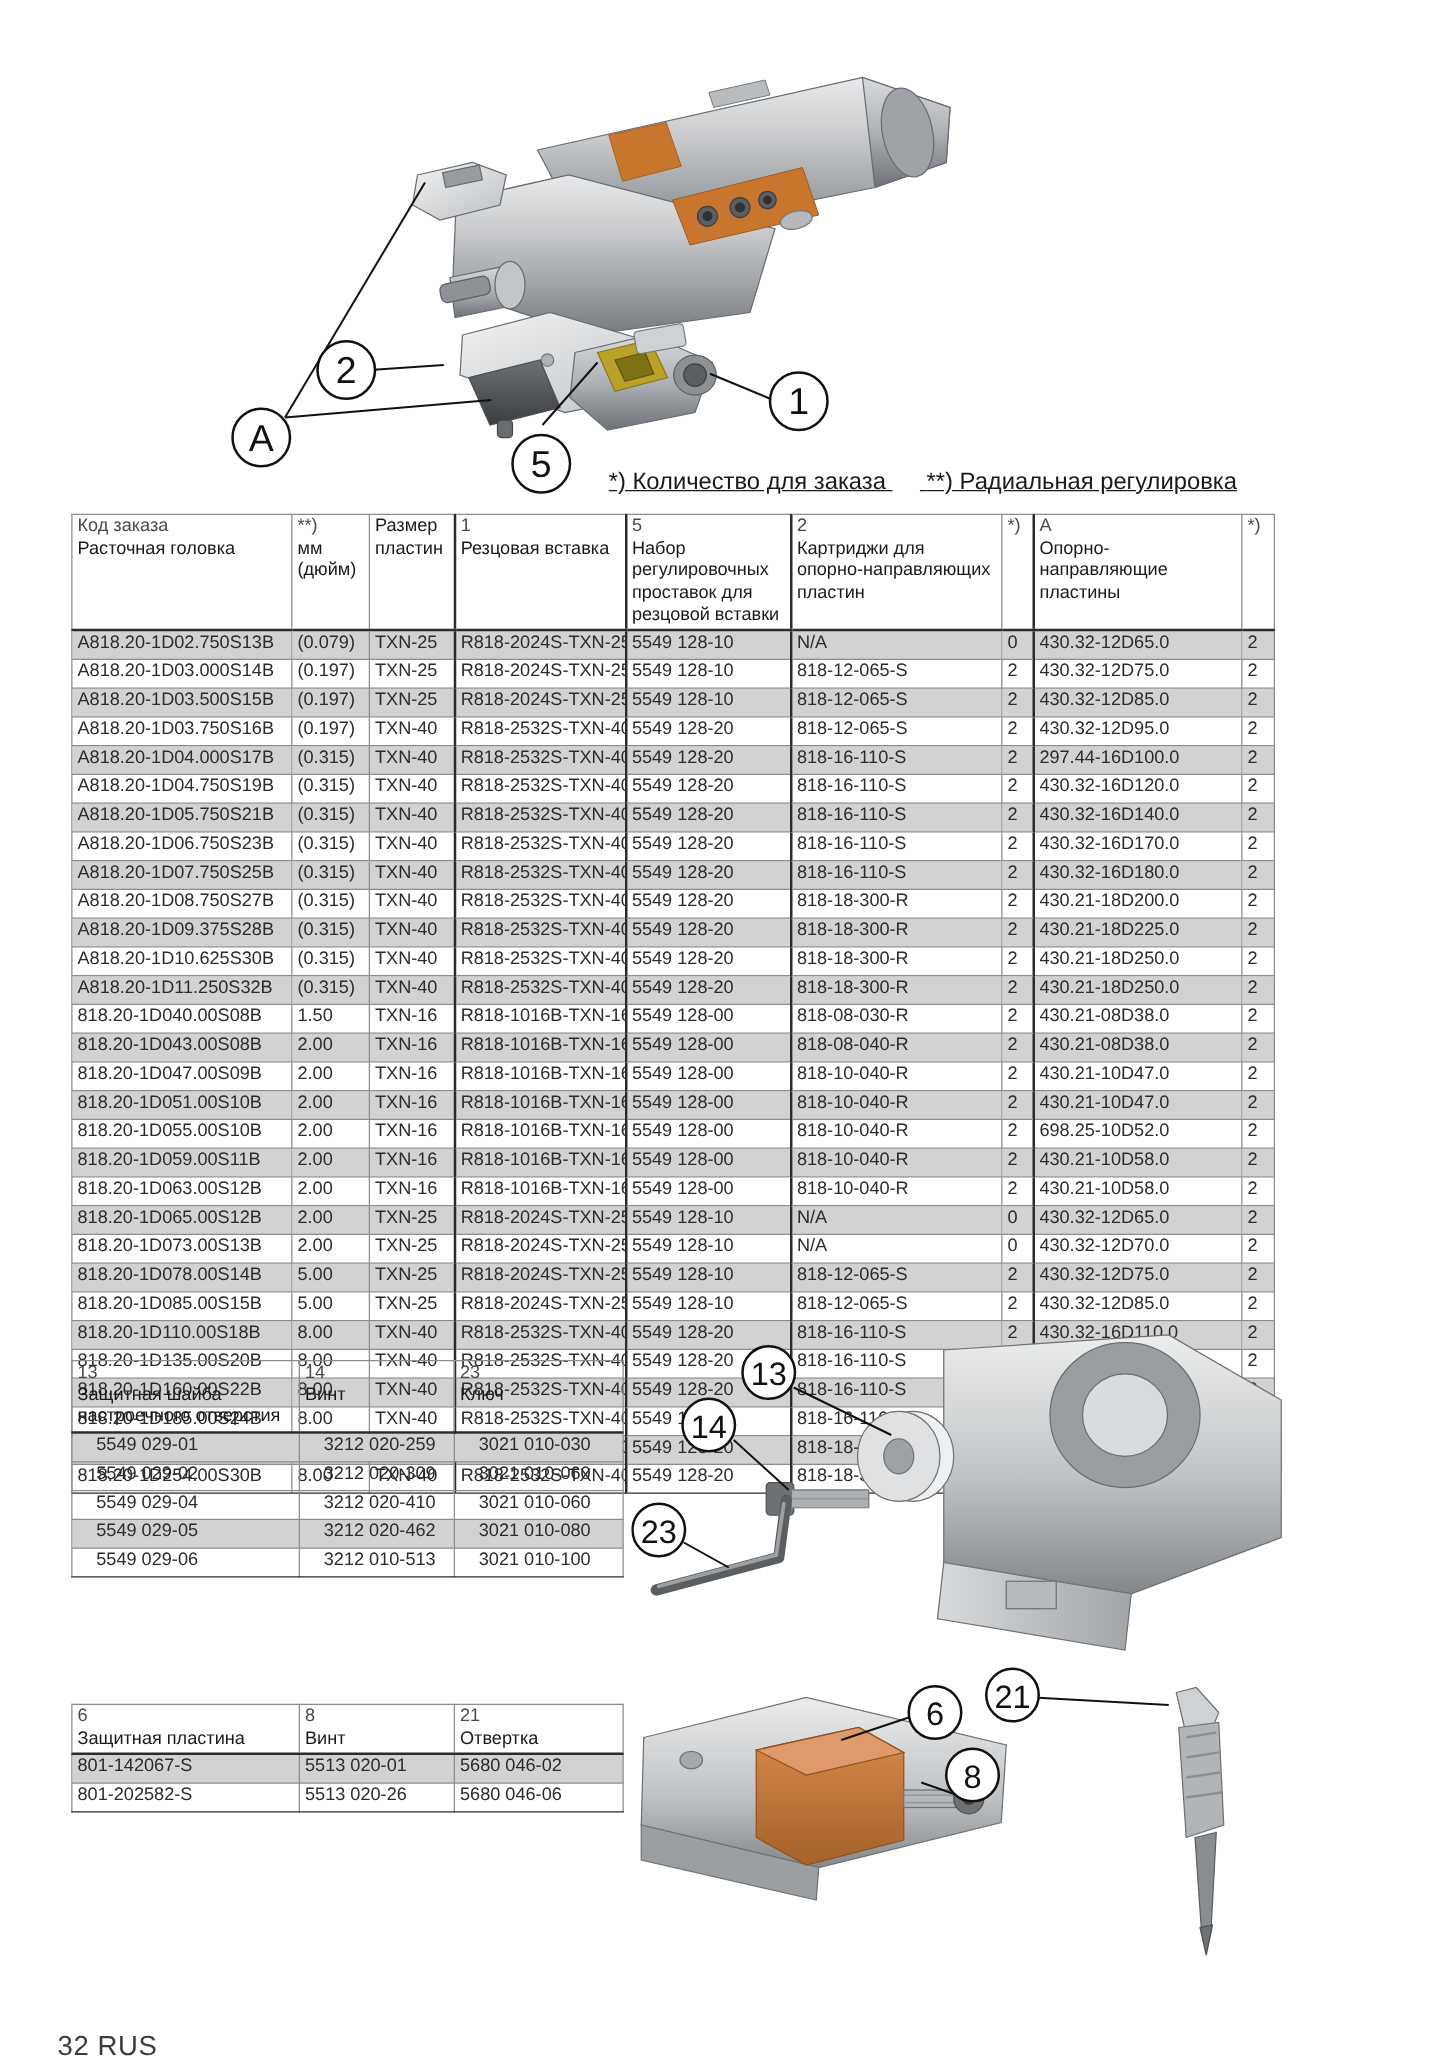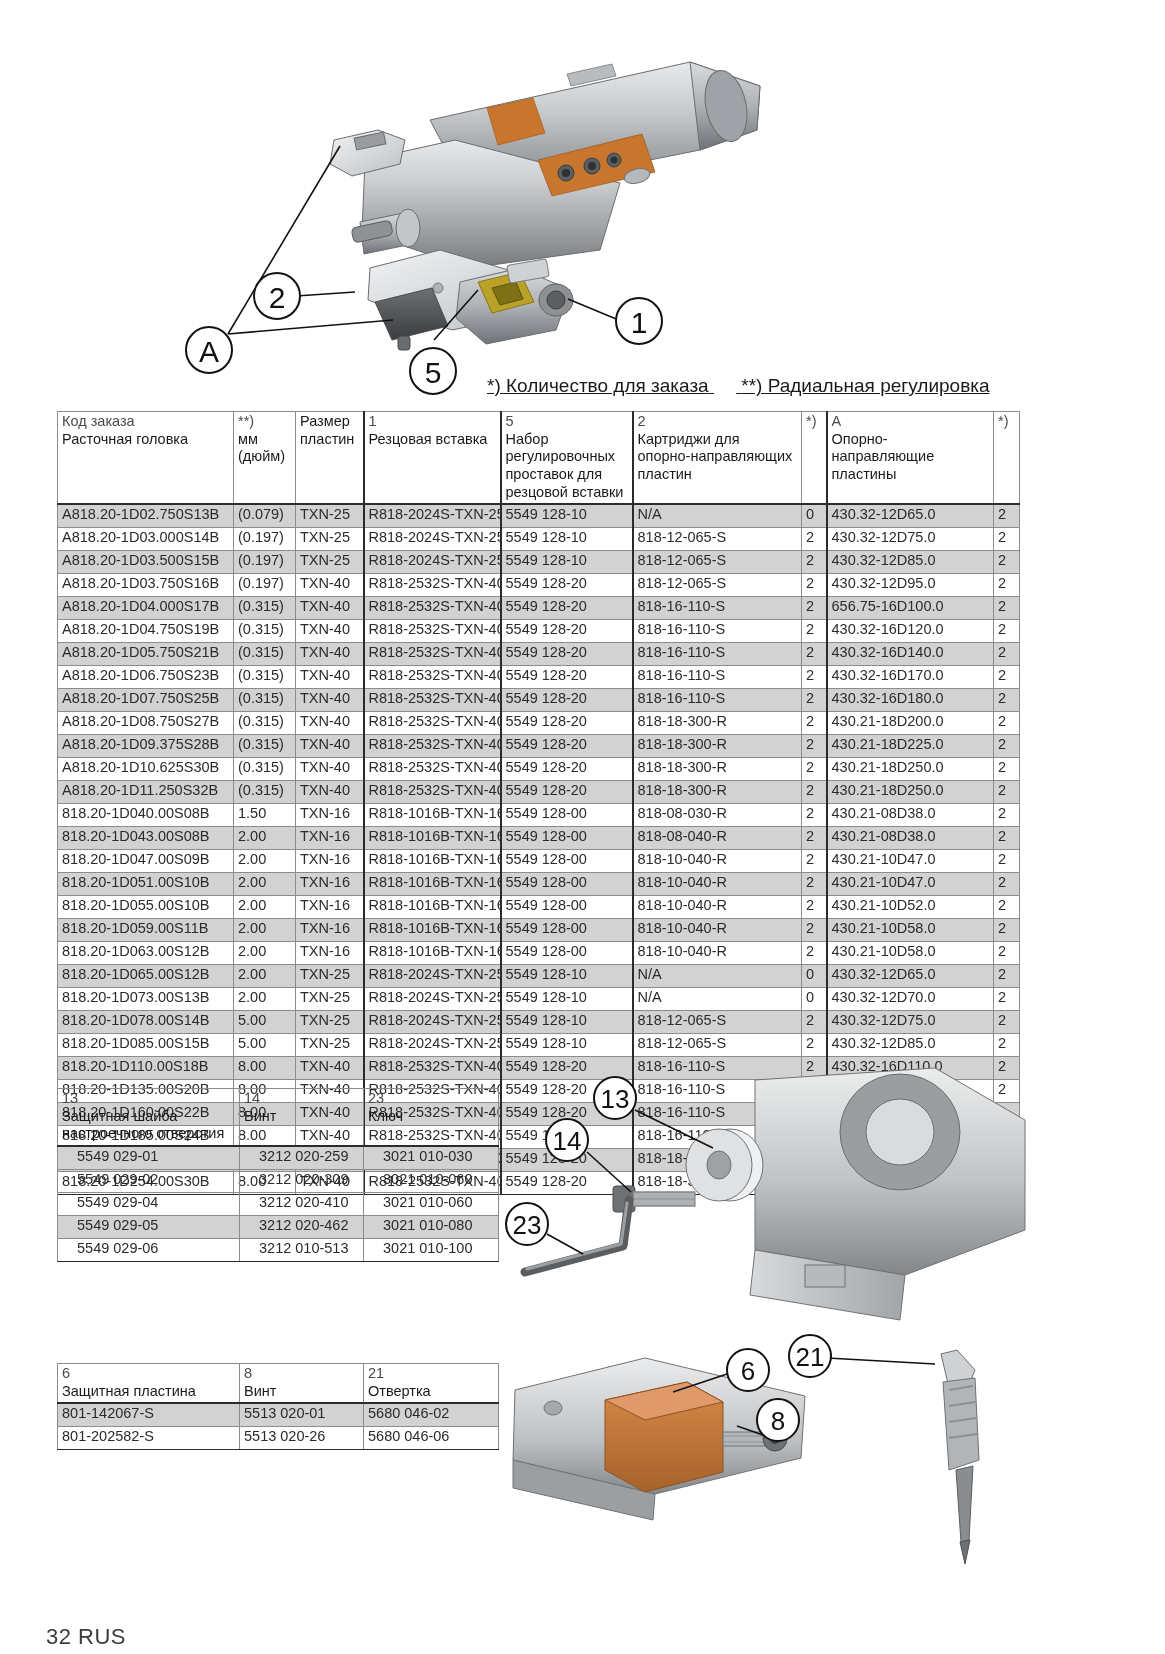--- a/index.html
+++ b/index.html
@@ -330,21 +330,21 @@
             <td>2</td>
           </tr>
           <tr class="alt">
             <td>A818.20-1D04.000S17B</td>
             <td>(0.315)</td>
             <td>TXN-40</td>
             <td class="sep-l">R818-2532S-TXN-40</td>
             <td class="sep-l">5549 128-20</td>
             <td class="sep-l">818-16-110-S</td>
             <td>2</td>
-            <td class="sep-l">656.75-16D100.0</td>
+            <td class="sep-l">297.44-16D100.0</td>
             <td>2</td>
           </tr>
           <tr>
             <td>A818.20-1D04.750S19B</td>
             <td>(0.315)</td>
             <td>TXN-40</td>
             <td class="sep-l">R818-2532S-TXN-40</td>
             <td class="sep-l">5549 128-20</td>
             <td class="sep-l">818-16-110-S</td>
             <td>2</td>
@@ -473,21 +473,21 @@
             <td>2</td>
           </tr>
           <tr>
             <td>818.20-1D055.00S10B</td>
             <td>2.00</td>
             <td>TXN-16</td>
             <td class="sep-l">R818-1016B-TXN-16</td>
             <td class="sep-l">5549 128-00</td>
             <td class="sep-l">818-10-040-R</td>
             <td>2</td>
-            <td class="sep-l">430.21-10D52.0</td>
+            <td class="sep-l">698.25-10D52.0</td>
             <td>2</td>
           </tr>
           <tr class="alt">
             <td>818.20-1D059.00S11B</td>
             <td>2.00</td>
             <td>TXN-16</td>
             <td class="sep-l">R818-1016B-TXN-16</td>
             <td class="sep-l">5549 128-00</td>
             <td class="sep-l">818-10-040-R</td>
             <td>2</td>

